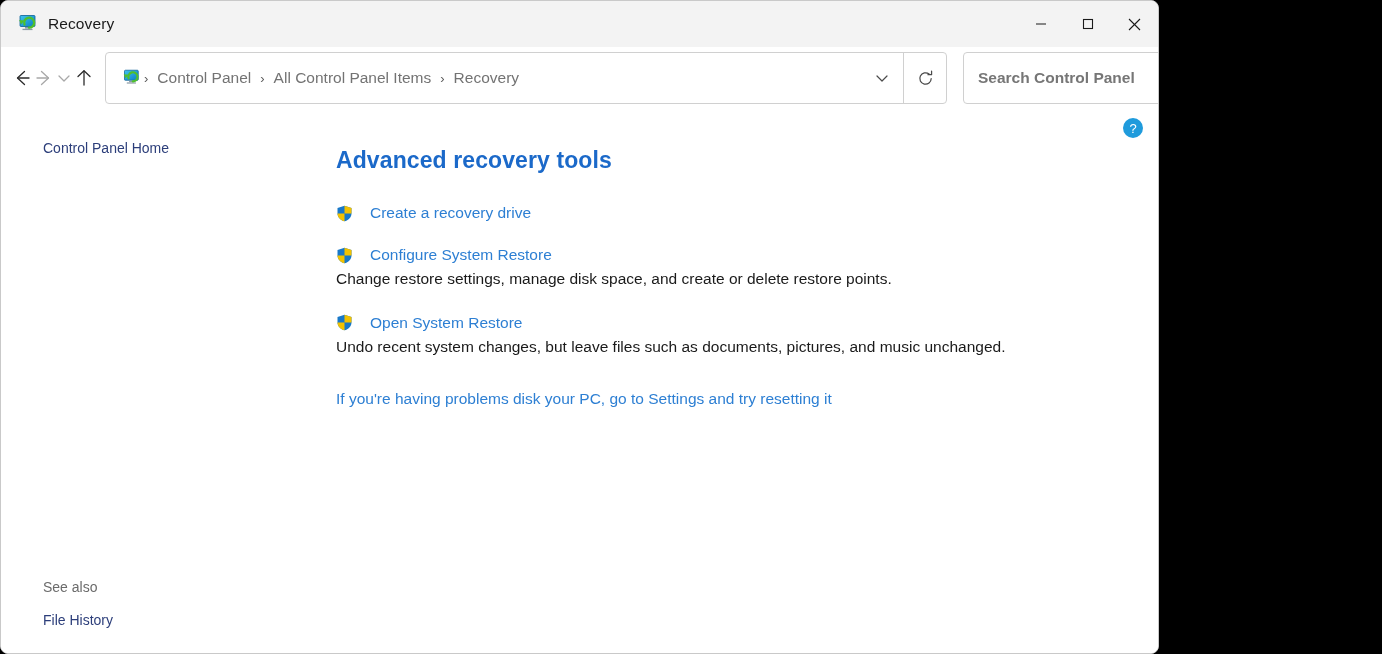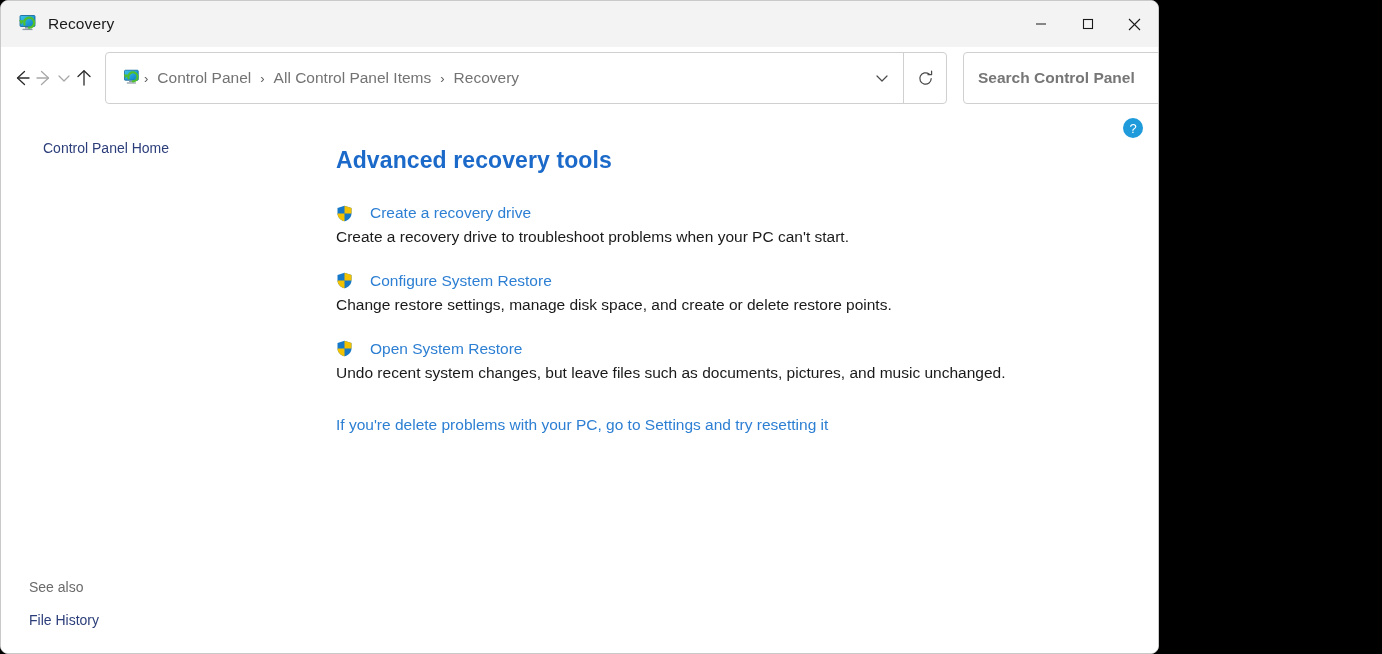--- a/index.html
+++ b/index.html
@@ -155,21 +155,21 @@
     padding: 30px 0 0 42px;
   }
   .side-link {
     font-size: 14px;
     color: #2c3e7a;
     display: inline-block;
     cursor: default;
   }
   .see-also-block {
     position: absolute;
-    left: 28px;
+    left: 42px;
     bottom: 26px;
   }
   .see-also-label {
     font-size: 14px;
     color: #6b6b6b;
     margin-bottom: 16px;
   }
 
   .content {
     flex: 1;
@@ -364,21 +364,20 @@
         <div class="task-link-row">
           <span class="shield">
             <svg viewBox="0 0 18 18" width="17" height="17">
               <path d="M9 0.8 L16.4 3.2 L16.4 9 C16.4 13.4 12.9 16.3 9 17.3 C5.1 16.3 1.6 13.4 1.6 9 L1.6 3.2 Z" fill="#1878c8"></path>
               <path d="M9 0.8 L16.4 3.2 L16.4 9 L9 9 Z" fill="#f2c200"></path>
               <path d="M1.6 9 L9 9 C9 13.4 9 16.3 9 17.3 C5.1 16.3 1.6 13.4 1.6 9 Z" fill="#f2c200"></path>
             </svg>
           </span>
           <span class="task-link">Create a recovery drive</span>
         </div>
-        <div class="task-desc">Create a recovery drive to troubleshoot problems when your PC can't start.</div>
       </div>
 
       <div class="task">
         <div class="task-link-row">
           <span class="shield">
             <svg viewBox="0 0 18 18" width="17" height="17">
               <path d="M9 0.8 L16.4 3.2 L16.4 9 C16.4 13.4 12.9 16.3 9 17.3 C5.1 16.3 1.6 13.4 1.6 9 L1.6 3.2 Z" fill="#1878c8"></path>
               <path d="M9 0.8 L16.4 3.2 L16.4 9 L9 9 Z" fill="#f2c200"></path>
               <path d="M1.6 9 L9 9 C9 13.4 9 16.3 9 17.3 C5.1 16.3 1.6 13.4 1.6 9 Z" fill="#f2c200"></path>
             </svg>
@@ -395,16 +394,16 @@
               <path d="M9 0.8 L16.4 3.2 L16.4 9 C16.4 13.4 12.9 16.3 9 17.3 C5.1 16.3 1.6 13.4 1.6 9 L1.6 3.2 Z" fill="#1878c8"></path>
               <path d="M9 0.8 L16.4 3.2 L16.4 9 L9 9 Z" fill="#f2c200"></path>
               <path d="M1.6 9 L9 9 C9 13.4 9 16.3 9 17.3 C5.1 16.3 1.6 13.4 1.6 9 Z" fill="#f2c200"></path>
             </svg>
           </span>
           <span class="task-link">Open System Restore</span>
         </div>
         <div class="task-desc">Undo recent system changes, but leave files such as documents, pictures, and music unchanged.</div>
       </div>
 
-      <span class="settings-link">If you're delete problems with your PC, go to Settings and try resetting it</span>
+      <span class="settings-link">If you're having problems disk your PC, go to Settings and try resetting it</span>
     </div>
   </div>
 </div>
 
 </body></html>

